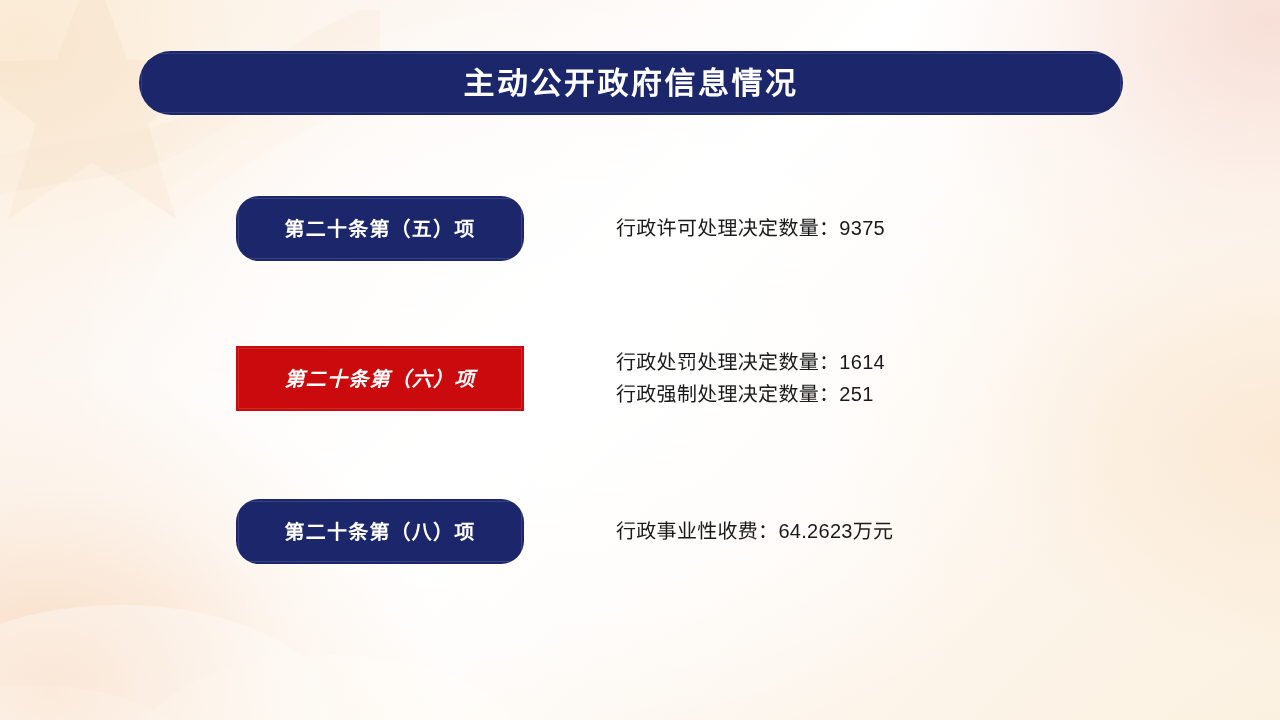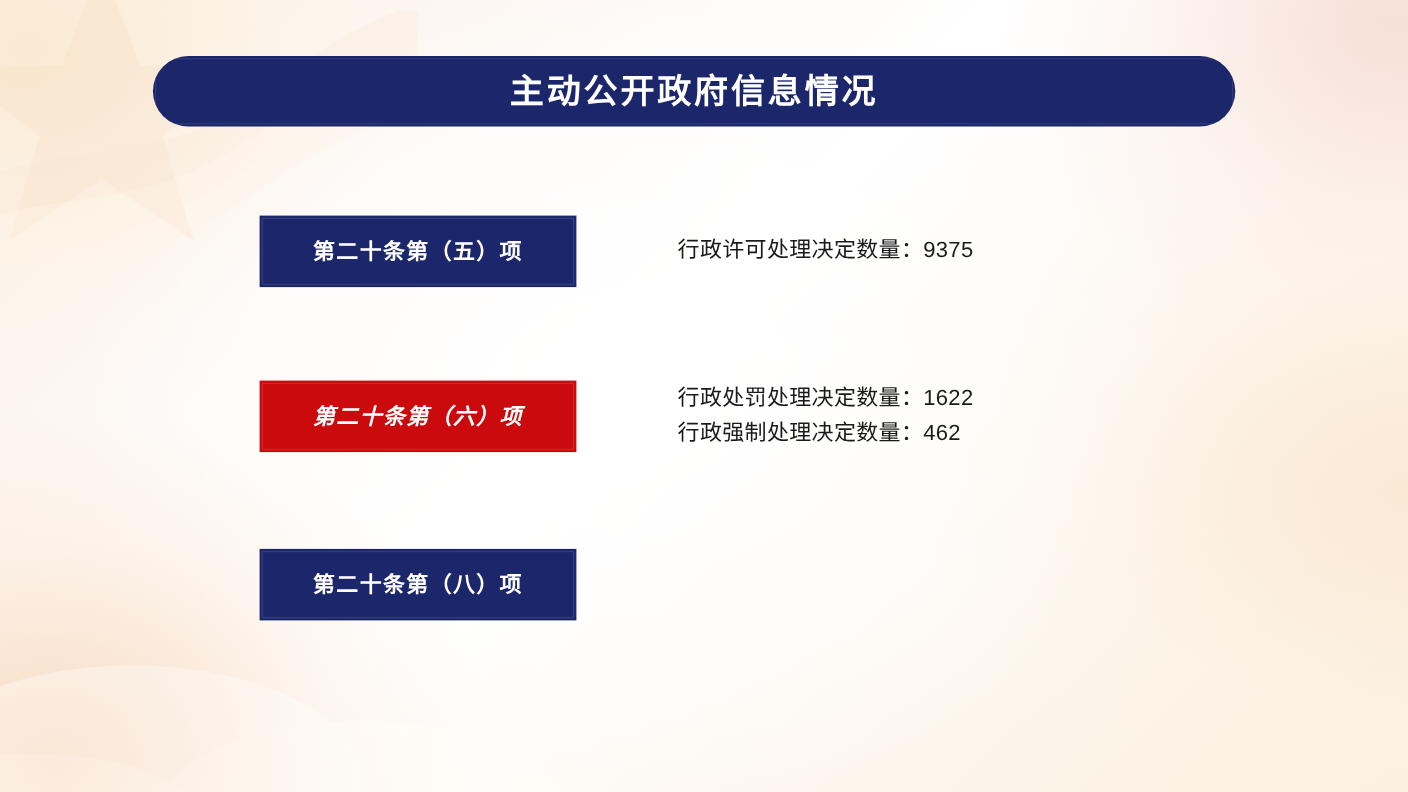--- a/index.html
+++ b/index.html
@@ -122,21 +122,21 @@
     align-items: center;
     justify-content: center;
   }
   .row-label-box::after {
     content: "";
     position: absolute;
     inset: 2px;
     border: 1px solid rgba(255,255,255,0.13);
     pointer-events: none;
   }
-  .row-label-box.navy  { background: #1b266b; }
+  .row-label-box.navy  { background: #1b266b; border-radius: 23px; }
   .row-label-box.red   { background: #ca0a0d; font-style: italic; }
   .row-label-text {
     color: #ffffff;
     font-size: 20px;
     font-weight: bold;
     letter-spacing: 1.2px;
     line-height: 1;
     white-space: nowrap;
     position: relative;
     z-index: 1;
@@ -194,24 +194,27 @@
     <div class="row-detail">
       <div class="row-detail-line">行政许可处理决定数量：9375</div>
     </div>
   </div>
 
   <div class="content-row" id="content-row-1">
     <div class="row-label-box red">
       <span class="row-label-text">第二十条第（六）项</span>
     </div>
     <div class="row-detail">
-      <div class="row-detail-line">行政处罚处理决定数量：1622</div>
-      <div class="row-detail-line">行政强制处理决定数量：462</div>
+      <div class="row-detail-line">行政处罚处理决定数量：1614</div>
+      <div class="row-detail-line">行政强制处理决定数量：251</div>
     </div>
   </div>
 
   <div class="content-row" id="content-row-2">
     <div class="row-label-box navy">
       <span class="row-label-text">第二十条第（八）项</span>
     </div>
+    <div class="row-detail">
+      <div class="row-detail-line">行政事业性收费：64.2623万元</div>
+    </div>
   </div>
 
 </div>
 
 </body></html>

